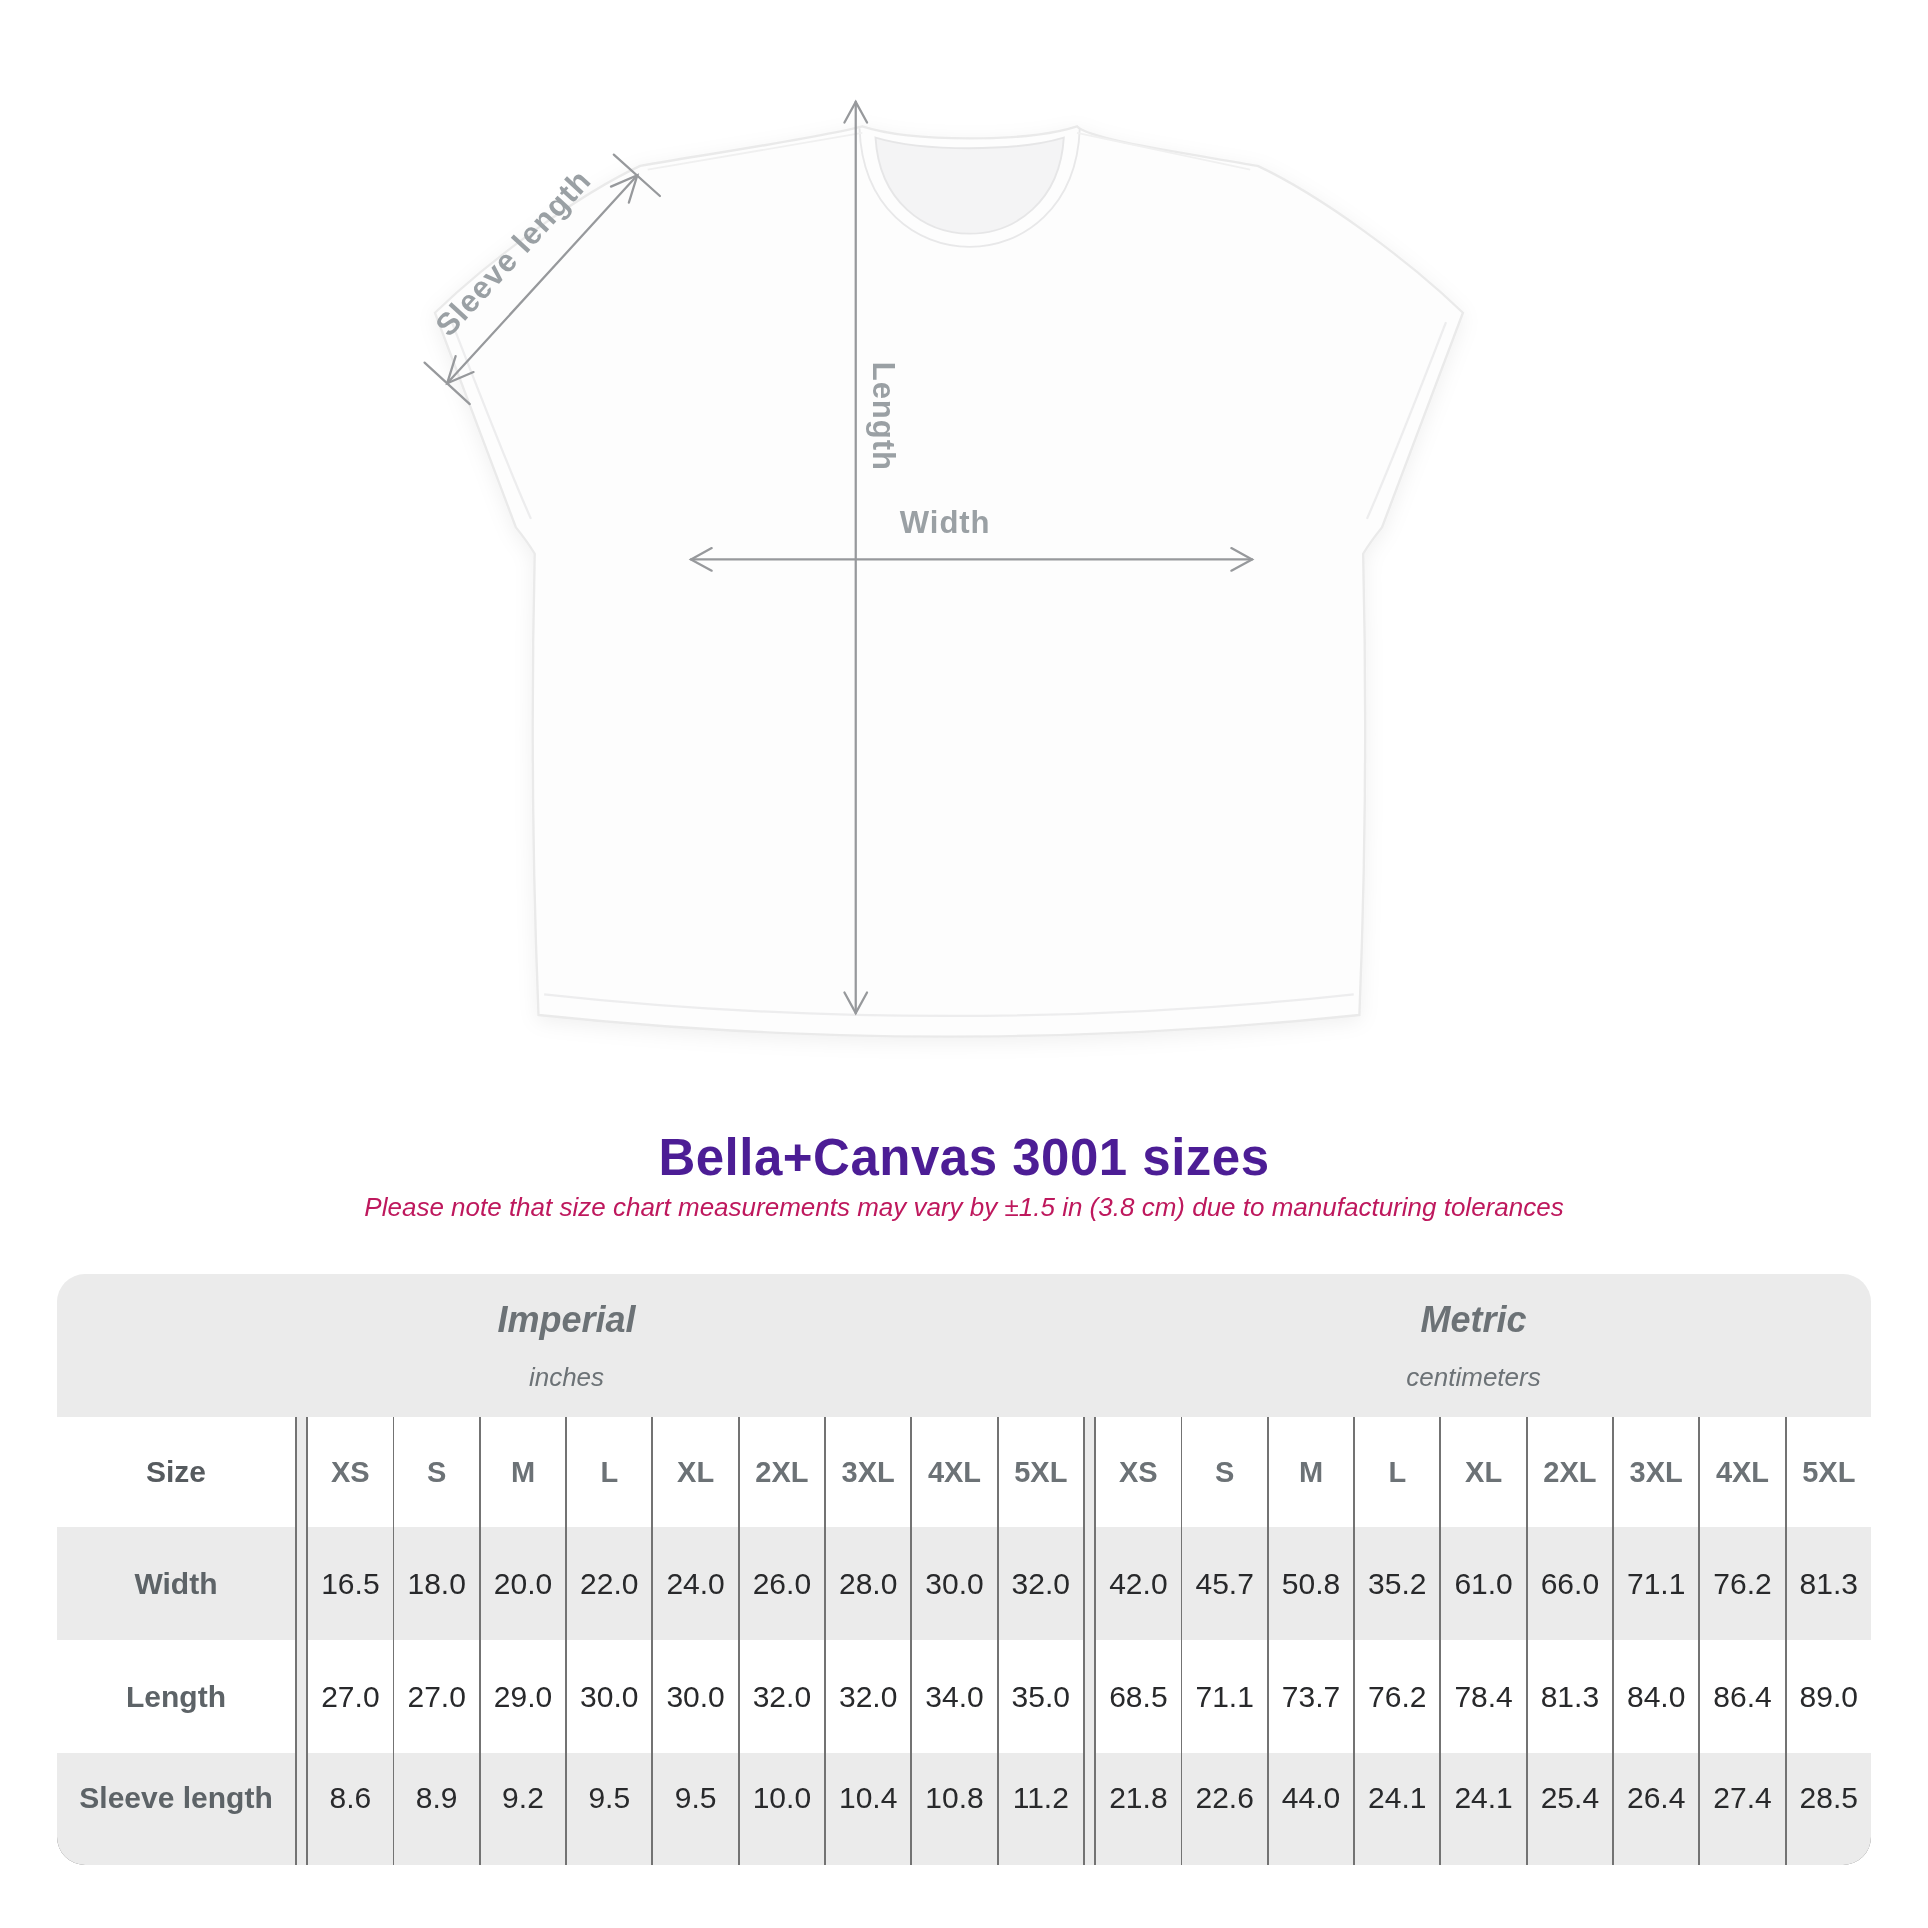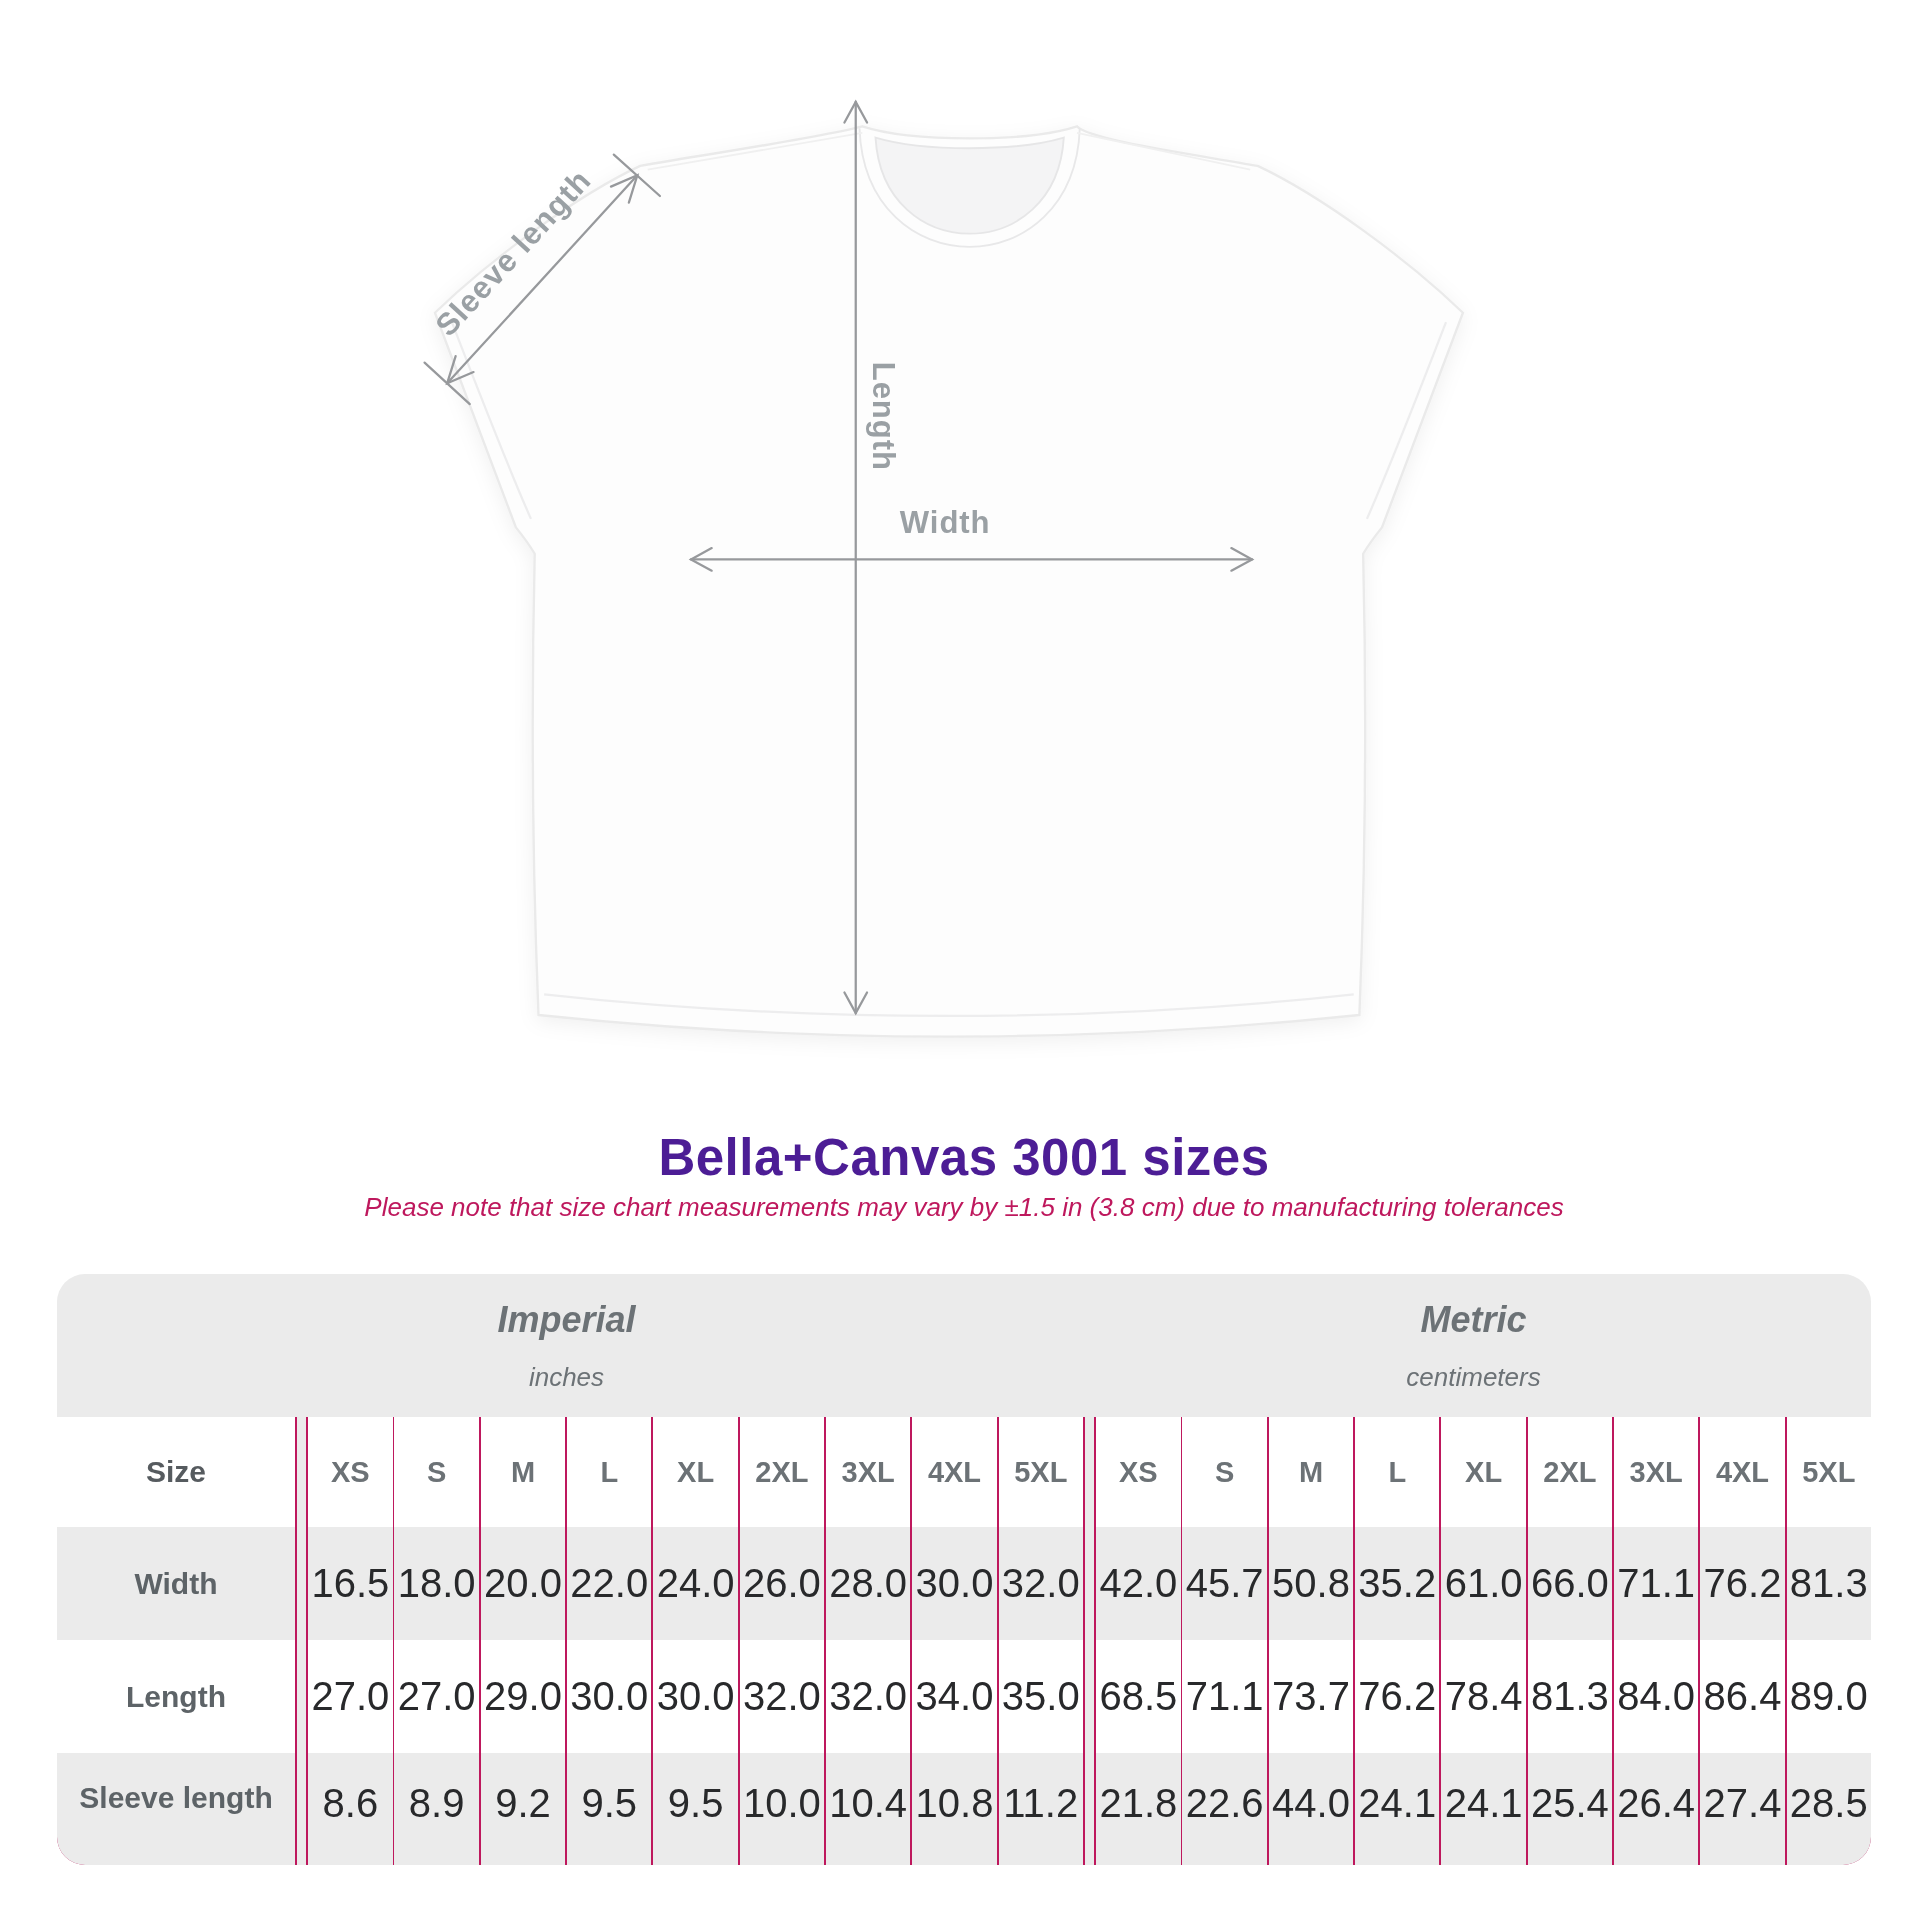--- a/index.html
+++ b/index.html
@@ -21,32 +21,32 @@
   .size-table{position:absolute;left:57px;top:1274px;width:1814px;height:591px;
               background:#ebebeb;border-radius:28px;overflow:hidden;}
   .unit-band{display:flex;height:143px;}
   .unit-group{display:flex;flex-direction:column;align-items:center;justify-content:center;gap:21px;}
   .unit-group.imperial{width:1019px;}
   .unit-group.metric{width:795px;}
   .unit-name{font-size:36px;font-weight:bold;font-style:italic;color:#6c7276;}
   .unit-sub{font-size:26px;font-style:italic;color:#6c7276;}
 
   .t-row{display:grid;grid-template-columns:238px 9.4px repeat(9,1fr) 9.4px repeat(9,1fr);
-         column-gap:1.9px;background:#be185d;}
+         column-gap:1.9px;background:#737373;}
   .t-row.h-header{height:110px;}
   .t-row.h-data{height:113px;}
   .t-row.h-last{height:225px;height:calc(591px - 143px - 110px - 113px - 113px);}
   .cell{display:flex;align-items:center;justify-content:center;}
   .cell.white{background:#ffffff;}
   .cell.gray{background:#ebebeb;}
   .cell.spacer{background:#ebebeb;}
   .size-head{font-size:29px;font-weight:bold;color:#6c7276;}
   .corner-head{font-size:30px;font-weight:bold;color:#565b5f;}
   .row-label{font-size:30px;font-weight:bold;color:#5d6367;}
-  .num{font-size:40px;color:#28292b;}
+  .num{font-size:30px;color:#28292b;}
   .t-row.h-last .cell{align-items:flex-start;padding-top:28px;}
 </style>
 </head>
 <body>
 
 <div class="page">
 
   <svg class="diagram" viewBox="0 0 2048 1150" xmlns="http://www.w3.org/2000/svg">
 
     <g>

